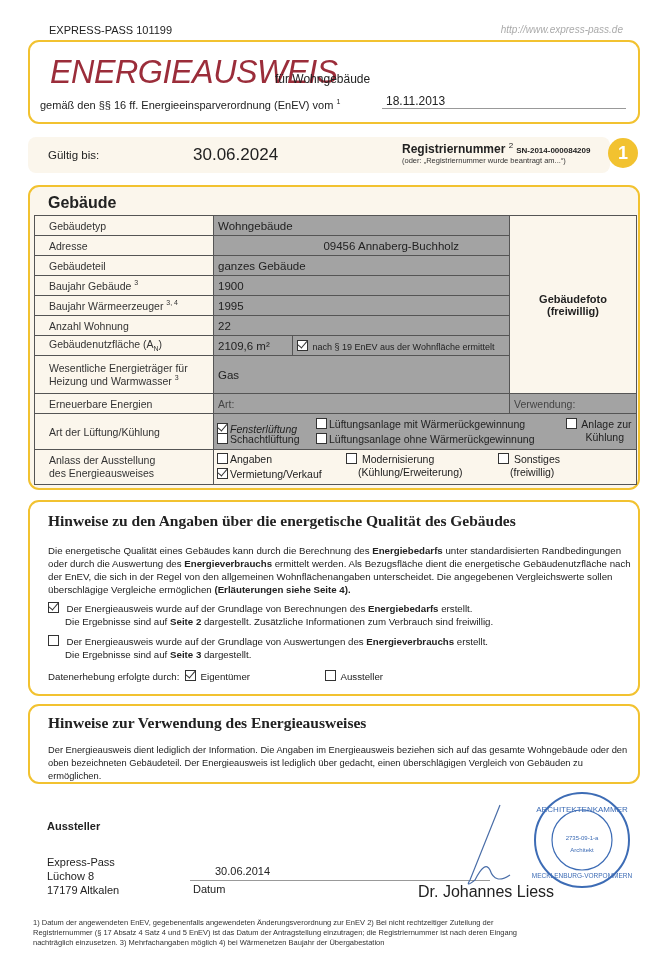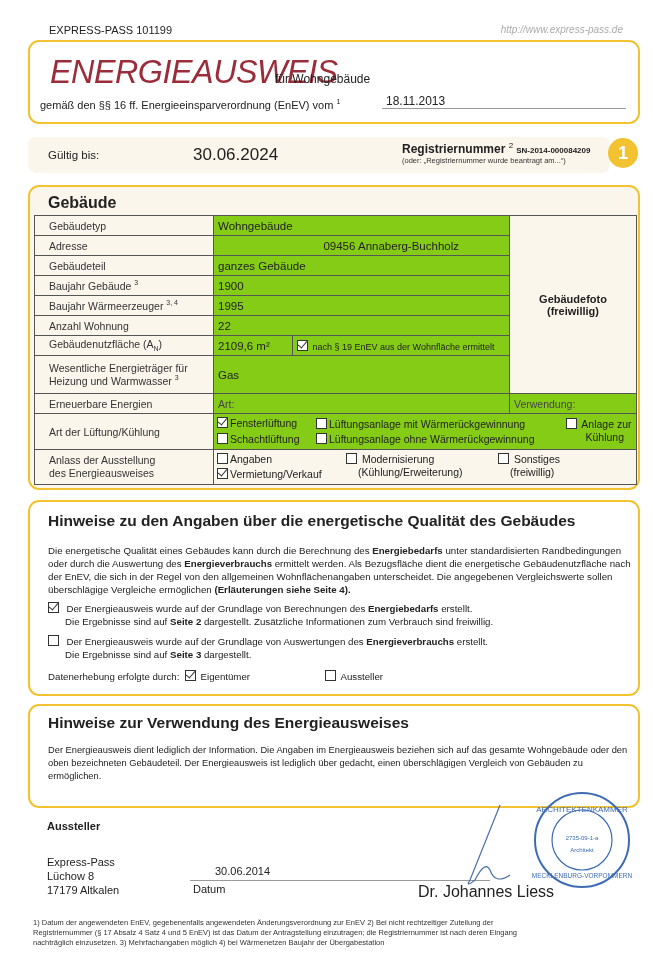--- a/index.html
+++ b/index.html
@@ -19,31 +19,31 @@
   .reg-label{position:absolute;left:374px;top:4px;font-size:12px;font-weight:bold;}
   .reg-sup{font-size:8px;vertical-align:super;font-weight:normal;}
   .reg-num{font-size:8px;font-weight:bold;margin-left:3px;}
   .reg-note{position:absolute;left:374px;top:19px;font-size:7.5px;color:#333;}
   .badge{position:absolute;left:608px;top:138px;width:30px;height:30px;border-radius:50%;background:#f2c230;color:#fff;font-weight:bold;font-size:18px;text-align:center;line-height:30px;}
   .geb-box{left:28px;top:185px;width:612px;height:305px;background:#fbf6ec;padding-left:28px;}
   .geb-title{position:absolute;left:18px;top:7px;font-size:16px;font-weight:bold;color:#222;}
   table.geb{position:absolute;left:4px;top:28px;border-collapse:collapse;width:603px;font-size:11px;}
   table.geb td{border:1px solid #555;padding:0 4px;height:19px;vertical-align:middle;}
   table.geb td.lbl{width:160px;padding-left:14px;color:#333;font-size:10.5px;}
-  table.geb td.val{background:#84cc16;font-size:11.5px;}
+  table.geb td.val{background:#a3a3a3;font-size:11.5px;}
   table.geb td.photo{width:118px;text-align:center;font-weight:bold;font-size:11px;border-left:1px solid #555;}
   sup{font-size:7px;}
   .cb{display:inline-block;width:9px;height:9px;border:1px solid #333;margin-right:2px;vertical-align:-1px;position:relative;background:#fff;}
   .cb.on::after{content:"";position:absolute;left:2px;top:-2px;width:4px;height:8px;border:solid #333;border-width:0 1.5px 1.5px 0;transform:rotate(40deg);}
   .hin-box{left:28px;top:500px;width:612px;height:196px;}
-  .hin-title{position:absolute;left:18px;top:10px;font-size:15.5px;font-weight:bold;}
+  .hin-title{position:absolute;left:18px;top:10px;font-size:15.5px;font-weight:bold;font-family:Liberation Serif, serif;}
   .hin-p{position:absolute;left:18px;top:42px;width:585px;font-size:9.7px;line-height:13px;}
   .chk-row{position:absolute;left:18px;font-size:9.7px;line-height:13px;}
   .chk-row .ind{padding-left:17px;}
-  .verw-box{left:28px;top:704px;width:612px;height:104px;}
+  .verw-box{left:28px;top:704px;width:612px;height:80px;}
   .aus-title{position:absolute;left:47px;top:820px;font-size:11px;font-weight:bold;}
   .aus-addr{position:absolute;left:47px;top:855px;font-size:11px;line-height:14px;}
   .aus-date{position:absolute;left:215px;top:865px;font-size:11px;}
   .aus-line{position:absolute;left:190px;top:880px;width:300px;border-top:1px solid #999;}
   .aus-datum{position:absolute;left:193px;top:883px;font-size:11px;}
   .aus-name{position:absolute;left:418px;top:883px;font-size:16px;}
   .stamp{position:absolute;left:532px;top:790px;width:100px;height:100px;}
   .sig{position:absolute;left:450px;top:800px;width:100px;height:90px;}
   .foot{position:absolute;left:33px;font-size:7.5px;color:#333;line-height:10px;}
 </style>
@@ -111,21 +111,21 @@
     </tr>
     <tr>
       <td class="lbl">Erneuerbare Energien</td>
       <td class="val" colspan="2" style="font-size:10.5px;color:#444">Art:</td>
       <td class="val" style="font-size:10.5px;color:#444;">Verwendung:</td>
     </tr>
     <tr style="height:36px;">
       <td class="lbl">Art der Lüftung/Kühlung</td>
       <td class="val" colspan="3" style="font-size:10.5px;padding:0;">
         <div style="position:relative;height:34px;">
-          <div style="position:absolute;left:3px;top:2px;"><span class="cb on"></span><span>Fensterlüftung</span></div>
+          <div style="position:absolute;left:3px;top:8px;font-style:italic;"><span class="cb on"></span><span>Fensterlüftung</span></div>
           <div style="position:absolute;left:3px;top:18px;"><span class="cb"></span><span>Schachtlüftung</span></div>
           <div style="position:absolute;left:102px;top:3px;"><span class="cb"></span><span>Lüftungsanlage mit Wärmerückgewinnung</span></div>
           <div style="position:absolute;left:102px;top:18px;"><span class="cb"></span><span>Lüftungsanlage ohne Wärmerückgewinnung</span></div>
           <div style="position:absolute;left:352px;top:3px;text-align:center;line-height:13px;"><span class="cb"></span> <span>Anlage zur</span><br><span style="padding-left:12px">Kühlung</span></div>
         </div>
       </td>
     </tr>
     <tr style="height:34px;">
       <td class="lbl" style="line-height:13px;"><span>Anlass der Ausstellung</span><br><span>des Energieausweises</span></td>
       <td class="val" colspan="3" style="font-size:10.5px;padding:0;background:transparent;">

